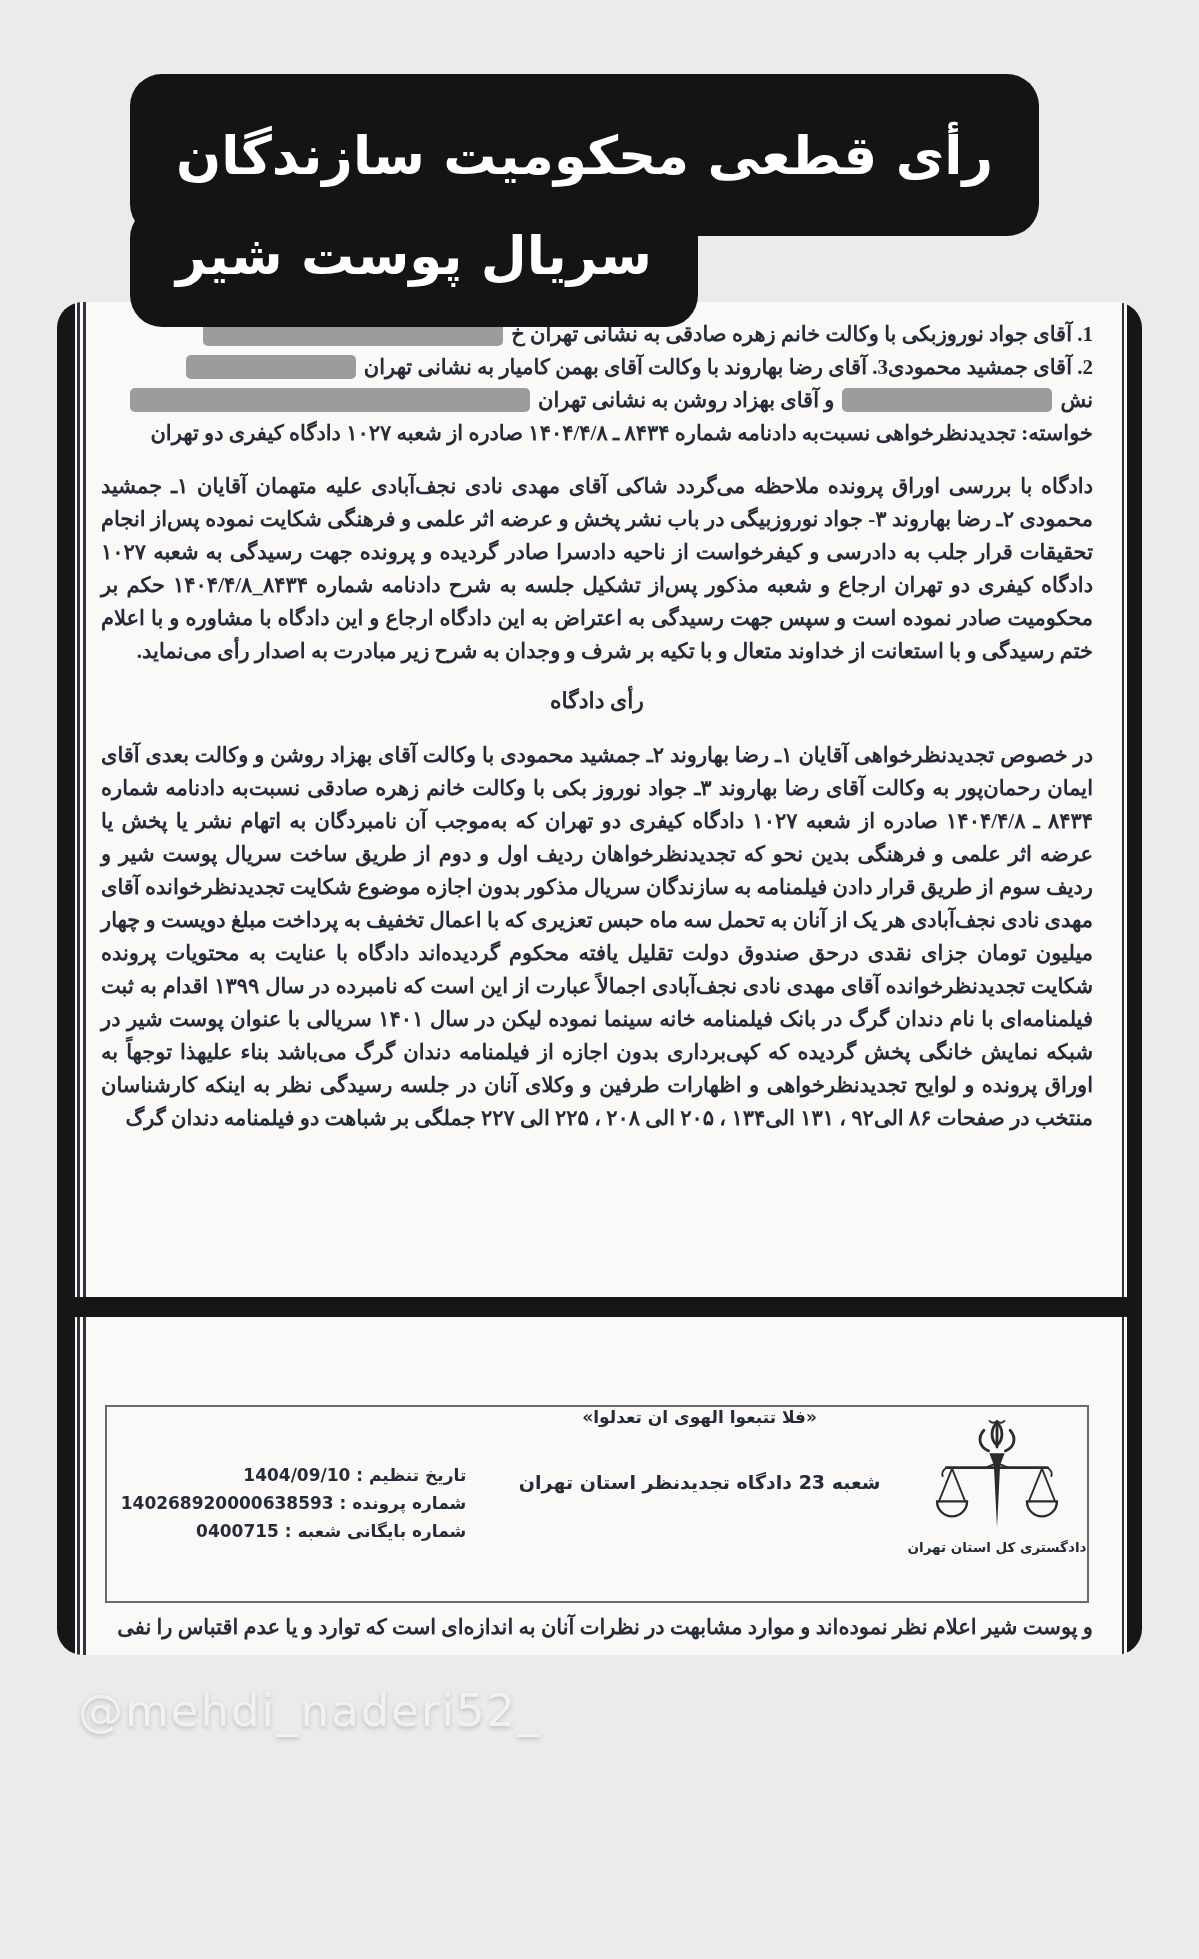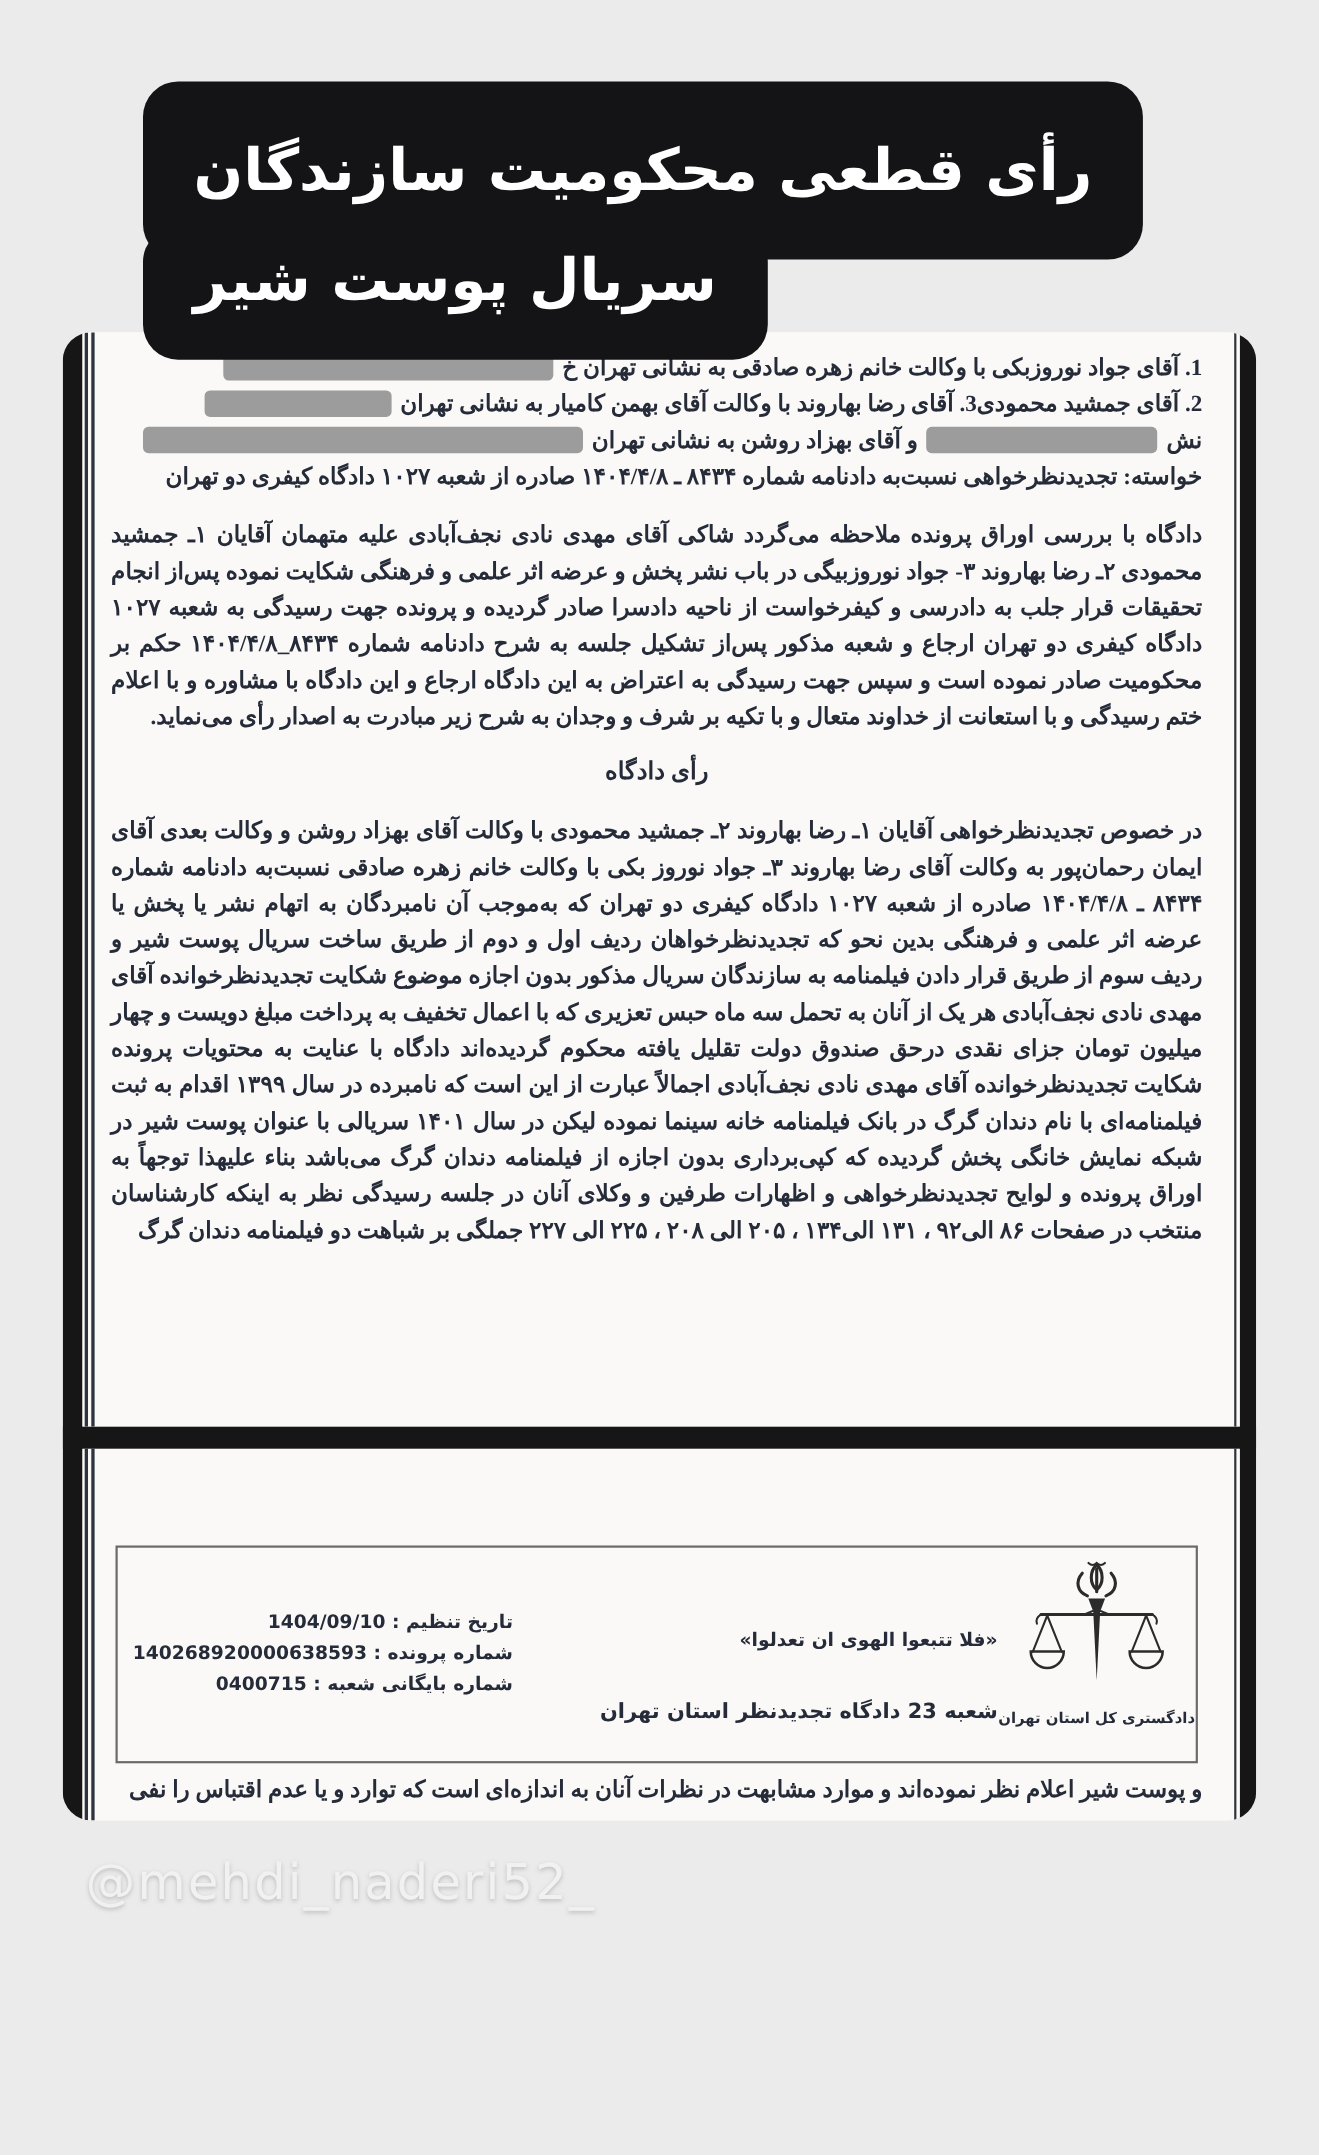--- a/index.html
+++ b/index.html
@@ -33,27 +33,27 @@
   
   .doc{color:var(--ink);font-weight:bold;font-size:21px;line-height:33px;text-align:justify;font-family:Liberation Serif, serif;}
   .party-line{white-space:nowrap;overflow:hidden;text-align:right;}
   .redact{display:inline-block;height:24px;background:var(--redact);border-radius:5px;vertical-align:-5px;margin:0 8px;}
   .intro{margin-top:20px;}
   .ruling-heading{text-align:center;font-size:22px;font-weight:bold;color:var(--ink);margin:16px 0 22px;}
   
   .header-box{margin:88px 8px 0 6px;border:2px solid #6a6a6a;height:198px;display:flex;direction:ltr;background:var(--page-bg);}
   .meta-block{flex:1.15;direction:rtl;text-align:right;padding:54px 26px 0 6px;}
   .meta-row{font-size:17px;line-height:28px;font-weight:bold;color:var(--ink);white-space:nowrap;}
-  .center-block{flex:1.35;direction:rtl;padding-top:26px;margin-top:48px;}
+  .center-block{flex:1.35;text-align:center;direction:rtl;}
   .verse{font-size:17px;font-weight:bold;color:var(--ink);margin-bottom:44px;}
   .branch{font-size:19px;font-weight:bold;color:var(--ink);}
   .doctype{font-size:24px;font-weight:bold;color:var(--blue);margin-top:10px;letter-spacing:1px;}
   .logo-block{width:180px;text-align:center;padding-top:12px;direction:rtl;}
   .logo-block svg{display:block;margin:0 auto;}
-  .logo-caption{font-size:13.5px;font-weight:bold;color:var(--ink);margin-top:17px;}
+  .logo-caption{font-size:13.5px;font-weight:bold;color:var(--ink);margin-top:2px;}
   .doc2-body{margin:8px 4px 0 2px;line-height:32px;}
   .doc2-line{text-align:justify;}
   
   .watermark{position:absolute;left:78px;top:1684px;font-size:45px;letter-spacing:2px;
     color:#F2F1F1;text-shadow:0 2px 4px rgba(150,150,150,.55);direction:ltr;}
 </style>
 </head>
 <body>
 
 <div class="caption">

